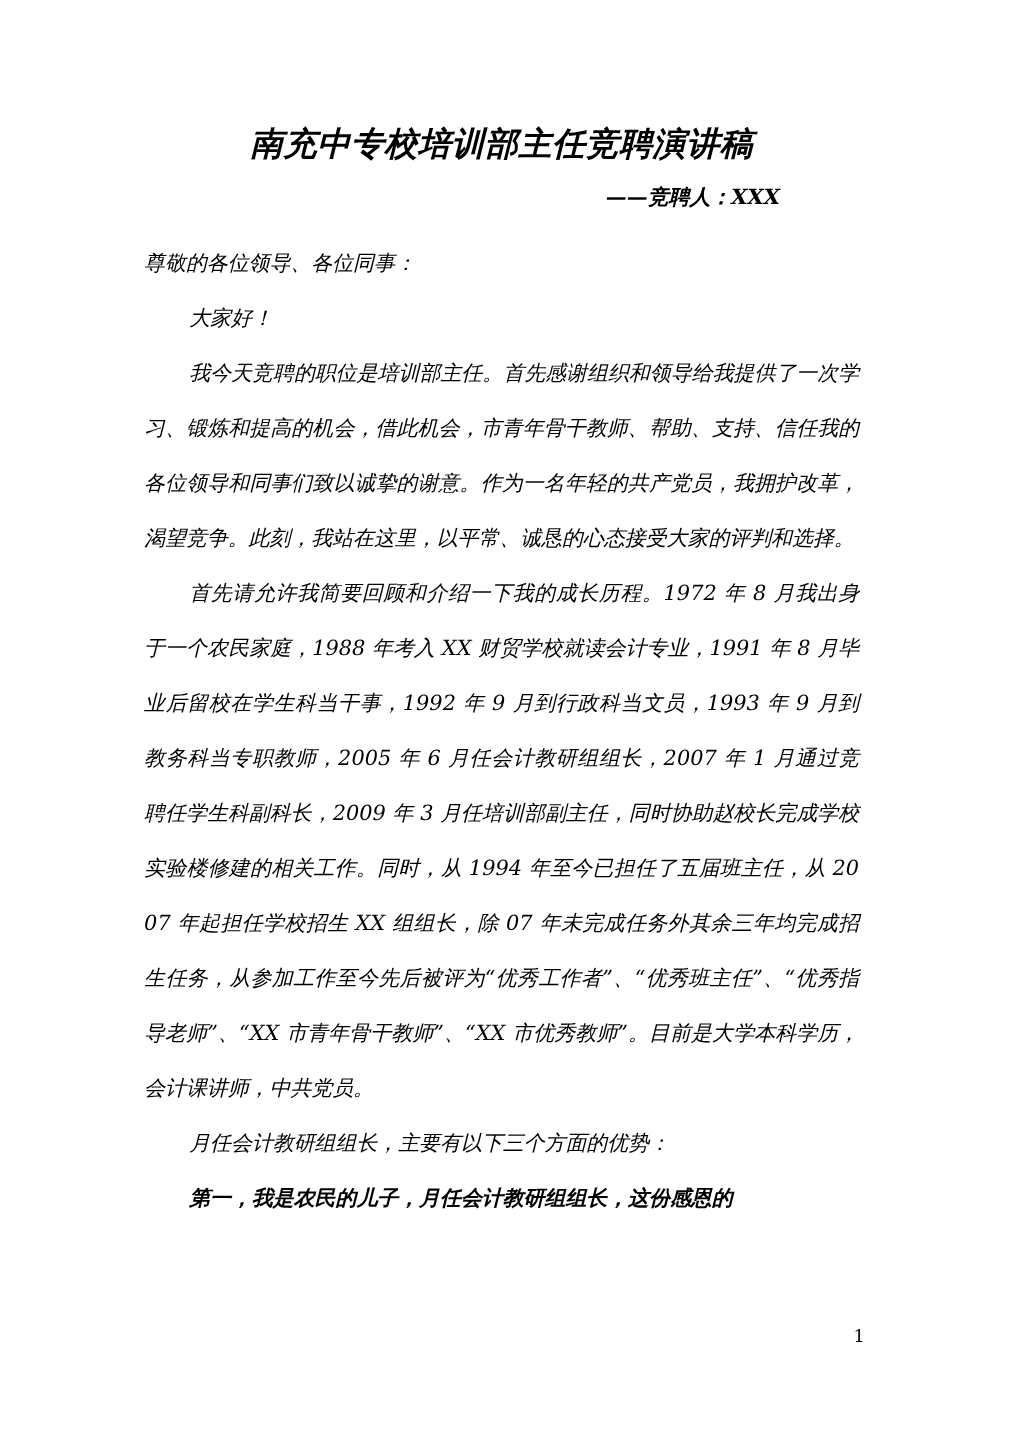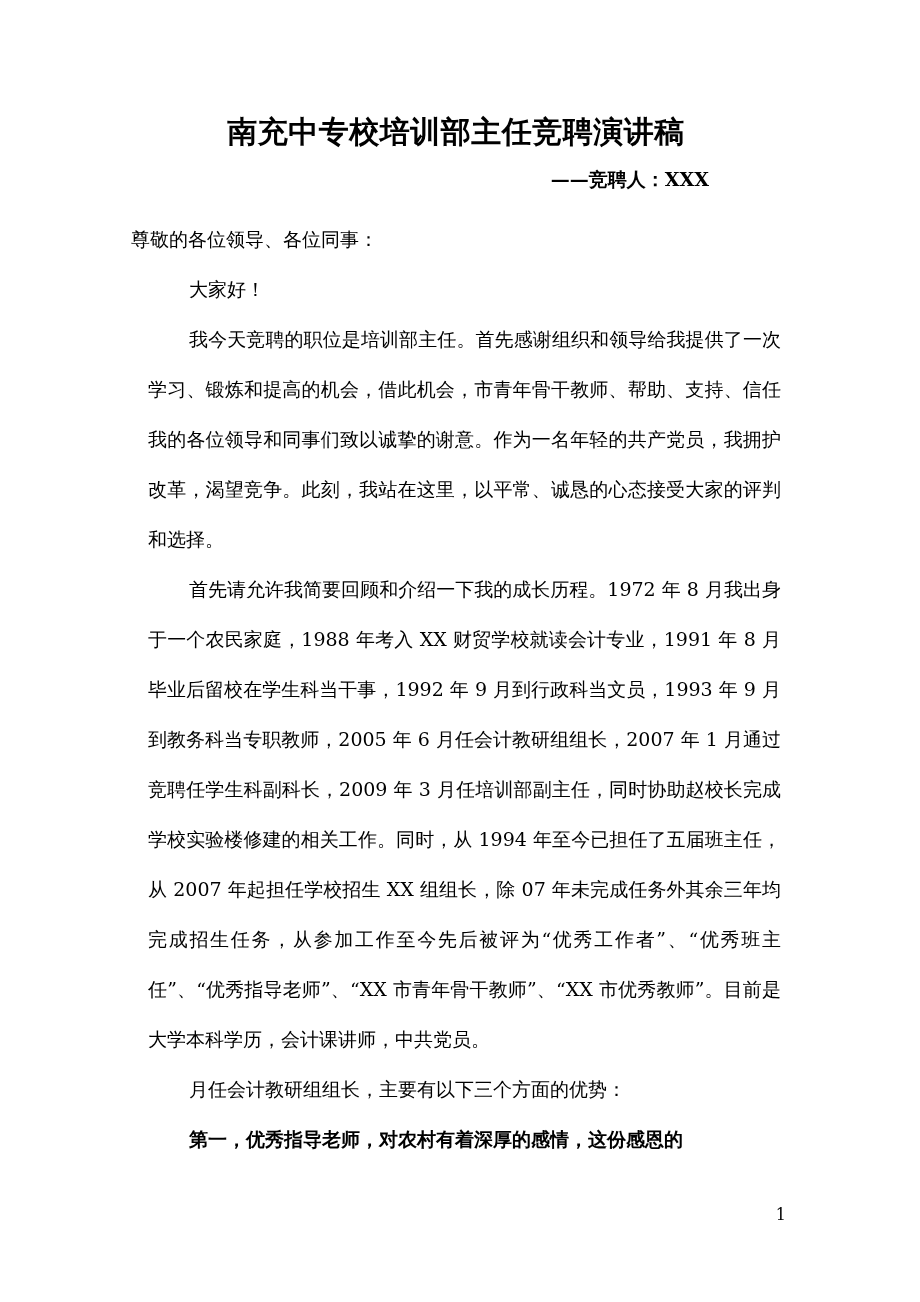--- a/index.html
+++ b/index.html
@@ -18,20 +18,21 @@
     height: 1302px;
     background: #ffffff;
     overflow: hidden;
     box-sizing: border-box;
   }
   .content {
     position: absolute;
     left: 131px;
     top: 0;
     width: 650px;
+    font-style: italic;
   }
   .doc-title {
     font-family: "DejaVu Sans", "Liberation Sans", sans-serif;
     font-weight: bold;
     font-size: 30px;
     line-height: 38px;
     text-align: center;
     letter-spacing: 0.5px;
     margin: 0;
     padding-top: 113px;
@@ -57,21 +58,20 @@
     text-justify: inter-ideograph;
     text-align-last: left;
     word-break: break-all;
   }
   .para.salutation {
     padding-top: 20px;
     text-indent: 0;
   }
   .para.indent {
     text-indent: 41px;
-    margin-left: 17px;
   }
   .para.bold {
     font-weight: bold;
   }
   .page-number {
     position: absolute;
     left: 0;
     top: 1205px;
     width: 786px;
     text-align: right;
@@ -93,18 +93,18 @@
     <p class="para salutation">尊敬的各位领导、各位同事：</p>
 
     <p class="para indent">大家好！</p>
 
     <p class="para indent">我今天竞聘的职位是培训部主任。首先感谢组织和领导给我提供了一次学习、锻炼和提高的机会，借此机会，市青年骨干教师、帮助、支持、信任我的各位领导和同事们致以诚挚的谢意。作为一名年轻的共产党员，我拥护改革，渴望竞争。此刻，我站在这里，以平常、诚恳的心态接受大家的评判和选择。</p>
 
     <p class="para indent">首先请允许我简要回顾和介绍一下我的成长历程。1972 年 8 月我出身于一个农民家庭，1988 年考入 XX 财贸学校就读会计专业，1991 年 8 月毕业后留校在学生科当干事，1992 年 9 月到行政科当文员，1993 年 9 月到教务科当专职教师，2005 年 6 月任会计教研组组长，2007 年 1 月通过竞聘任学生科副科长，2009 年 3 月任培训部副主任，同时协助赵校长完成学校实验楼修建的相关工作。同时，从 1994 年至今已担任了五届班主任，从 2007 年起担任学校招生 XX 组组长，除 07 年未完成任务外其余三年均完成招生任务，从参加工作至今先后被评为“优秀工作者”、“优秀班主任”、“优秀指导老师”、“XX 市青年骨干教师”、“XX 市优秀教师”。目前是大学本科学历，会计课讲师，中共党员。</p>
 
     <p class="para indent">月任会计教研组组长，主要有以下三个方面的优势：</p>
 
-    <p class="para indent bold">第一，优秀指导老师，对农村有着深厚的感情，这份感恩的</p>
+    <p class="para indent bold">第一，我是农民的儿子，月任会计教研组组长，这份感恩的</p>
 
   </div>
 
   <div class="page-number">1</div>
 </div>
 
 </body></html>

